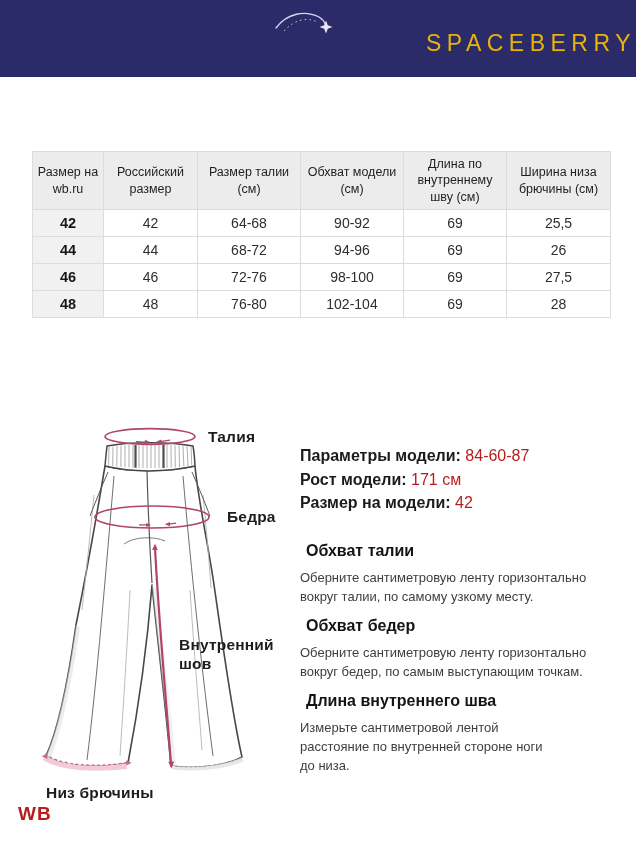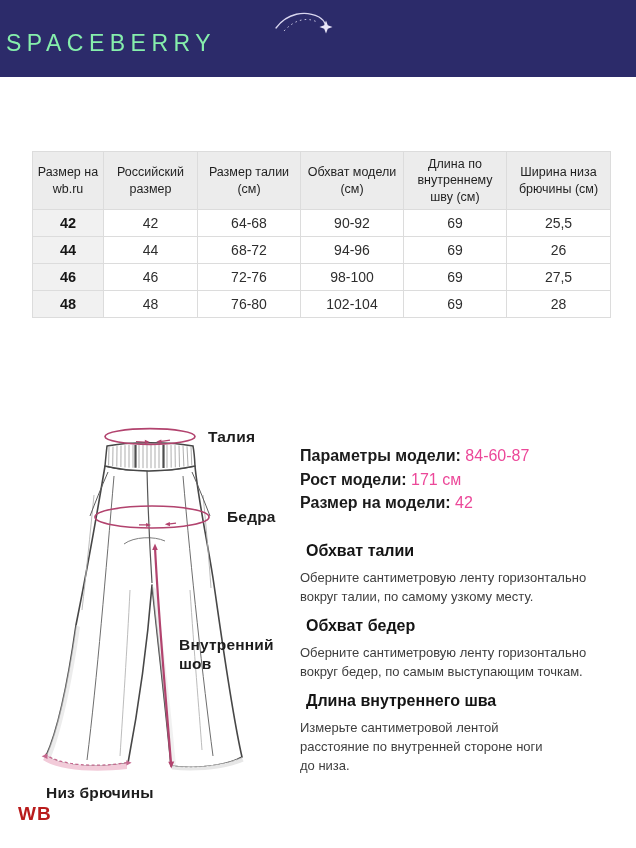--- a/index.html
+++ b/index.html
@@ -13,23 +13,23 @@
   body{margin:0;background:#ffffff;}
   .page{
     position:relative;width:636px;height:848px;background:#fff;overflow:hidden;
     font-family:"Liberation Sans",sans-serif;color:#1e1e1e;
   }
   
   .brand-header{position:absolute;top:0;left:0;width:636px;height:77px;background:var(--header-bg);}
   .logo{position:relative;width:100%;height:100%;}
   .comet{position:absolute;top:7px;left:calc(50% - 45px);}
   .brand-text{
-    position:absolute;left:0;right:0;top:30px;text-align:left;
+    position:absolute;left:0;right:0;top:30px;text-align:right;
     font-size:23px;font-weight:300;letter-spacing:5.5px;padding-left:6px;
-    color:#86efac;
+    color:#eab308;
   }
   
   .size-table{
     position:absolute;left:32px;top:151px;width:578px;
     border-collapse:collapse;table-layout:fixed;
   }
   .size-table th,.size-table td{border:1px solid #dcdcdc;text-align:center;vertical-align:middle;}
   .size-table th{
     background:var(--th-bg);font-weight:400;font-size:12.5px;line-height:1.32;
     color:#1f1f1f;height:58px;padding:2px 3px;
@@ -45,21 +45,21 @@
     position:absolute;font-size:15.5px;font-weight:600;color:#1c1c1c;letter-spacing:.2px;
     line-height:18.5px;
   }
   #lbl-waist{left:208px;top:428px;}
   #lbl-hips{left:227px;top:508px;}
   #lbl-inseam{left:179px;top:636px;width:98px;}
   #lbl-hem{left:46px;top:784px;}
   
   .model-info{position:absolute;left:300px;top:444px;font-size:16px;line-height:23.5px;color:#1b1b1b;}
   .mi-label{font-weight:700;}
-  .mi-value{font-weight:400;color:#ec4899;}
+  .mi-value{font-weight:400;color:#b91c1c;}
   .measure-section{position:absolute;left:300px;width:318px;}
   #sec-waist{top:542px;}
   #sec-hips{top:617px;}
   #sec-inseam{top:692px;}
   .measure-section h3{margin:0 6px 8px;font-size:16px;font-weight:700;color:#141414;}
   .measure-section p{margin:0;font-size:13px;line-height:19px;color:#3e3e3e;max-width:302px;}
   #sec-inseam p{max-width:258px;}
   
   .wb-mark{position:absolute;left:18px;top:803px;font-size:19px;font-weight:700;color:#b91c1c;letter-spacing:1px;}
 </style>

